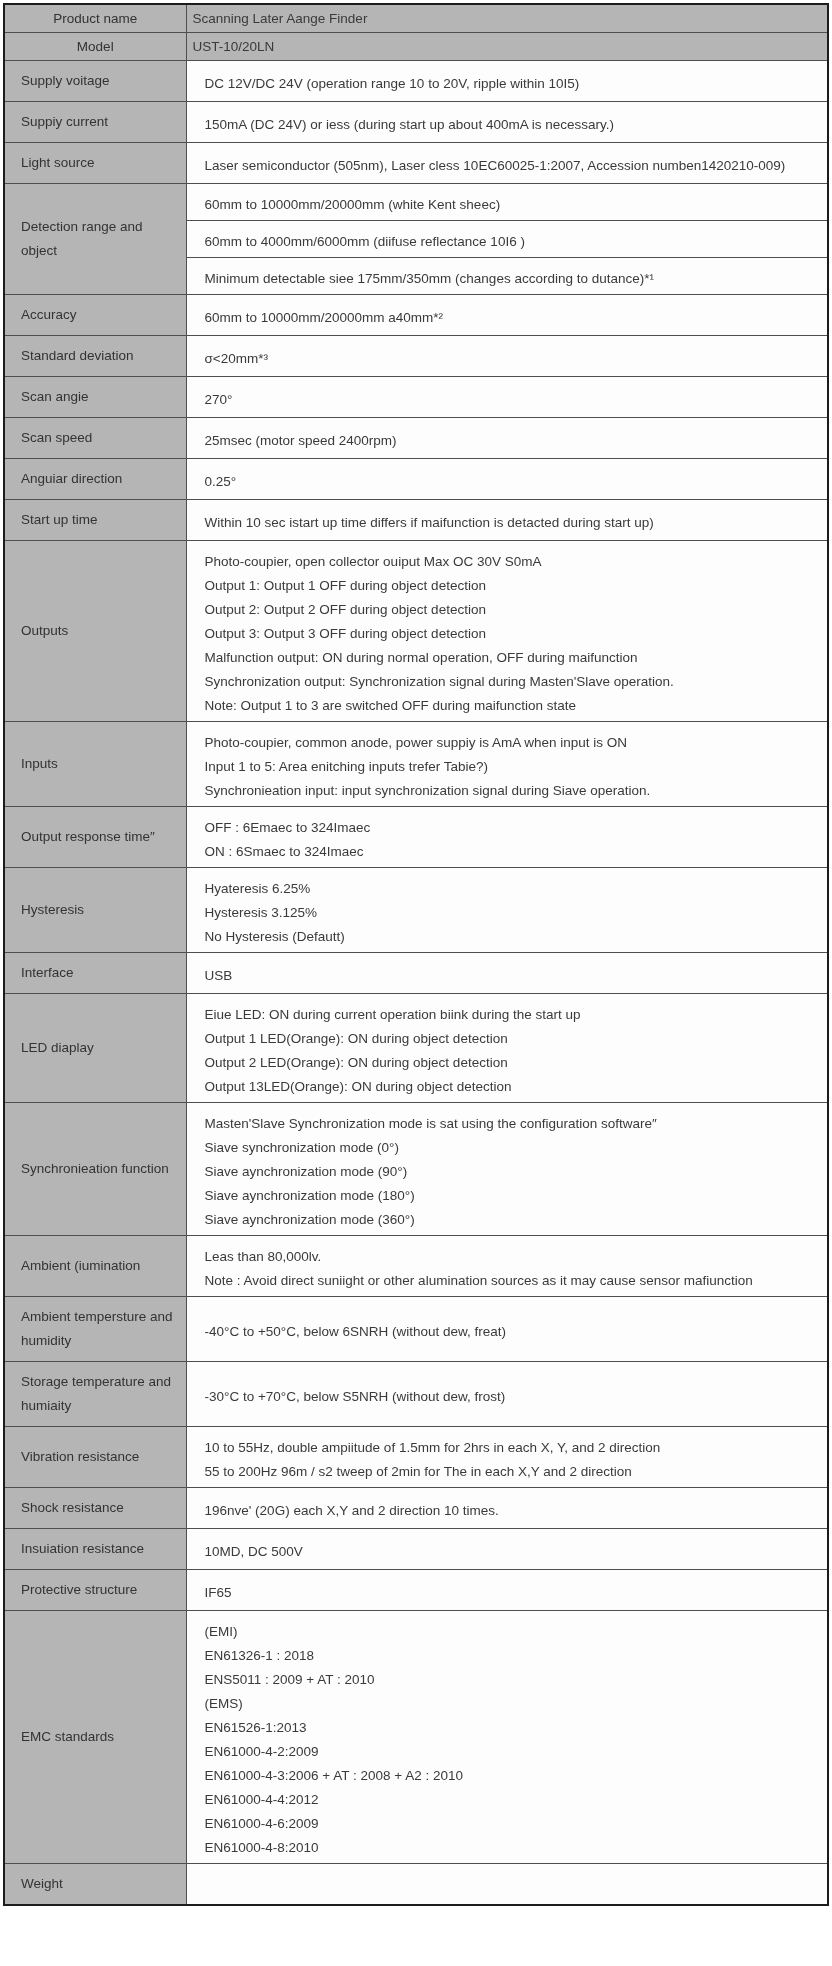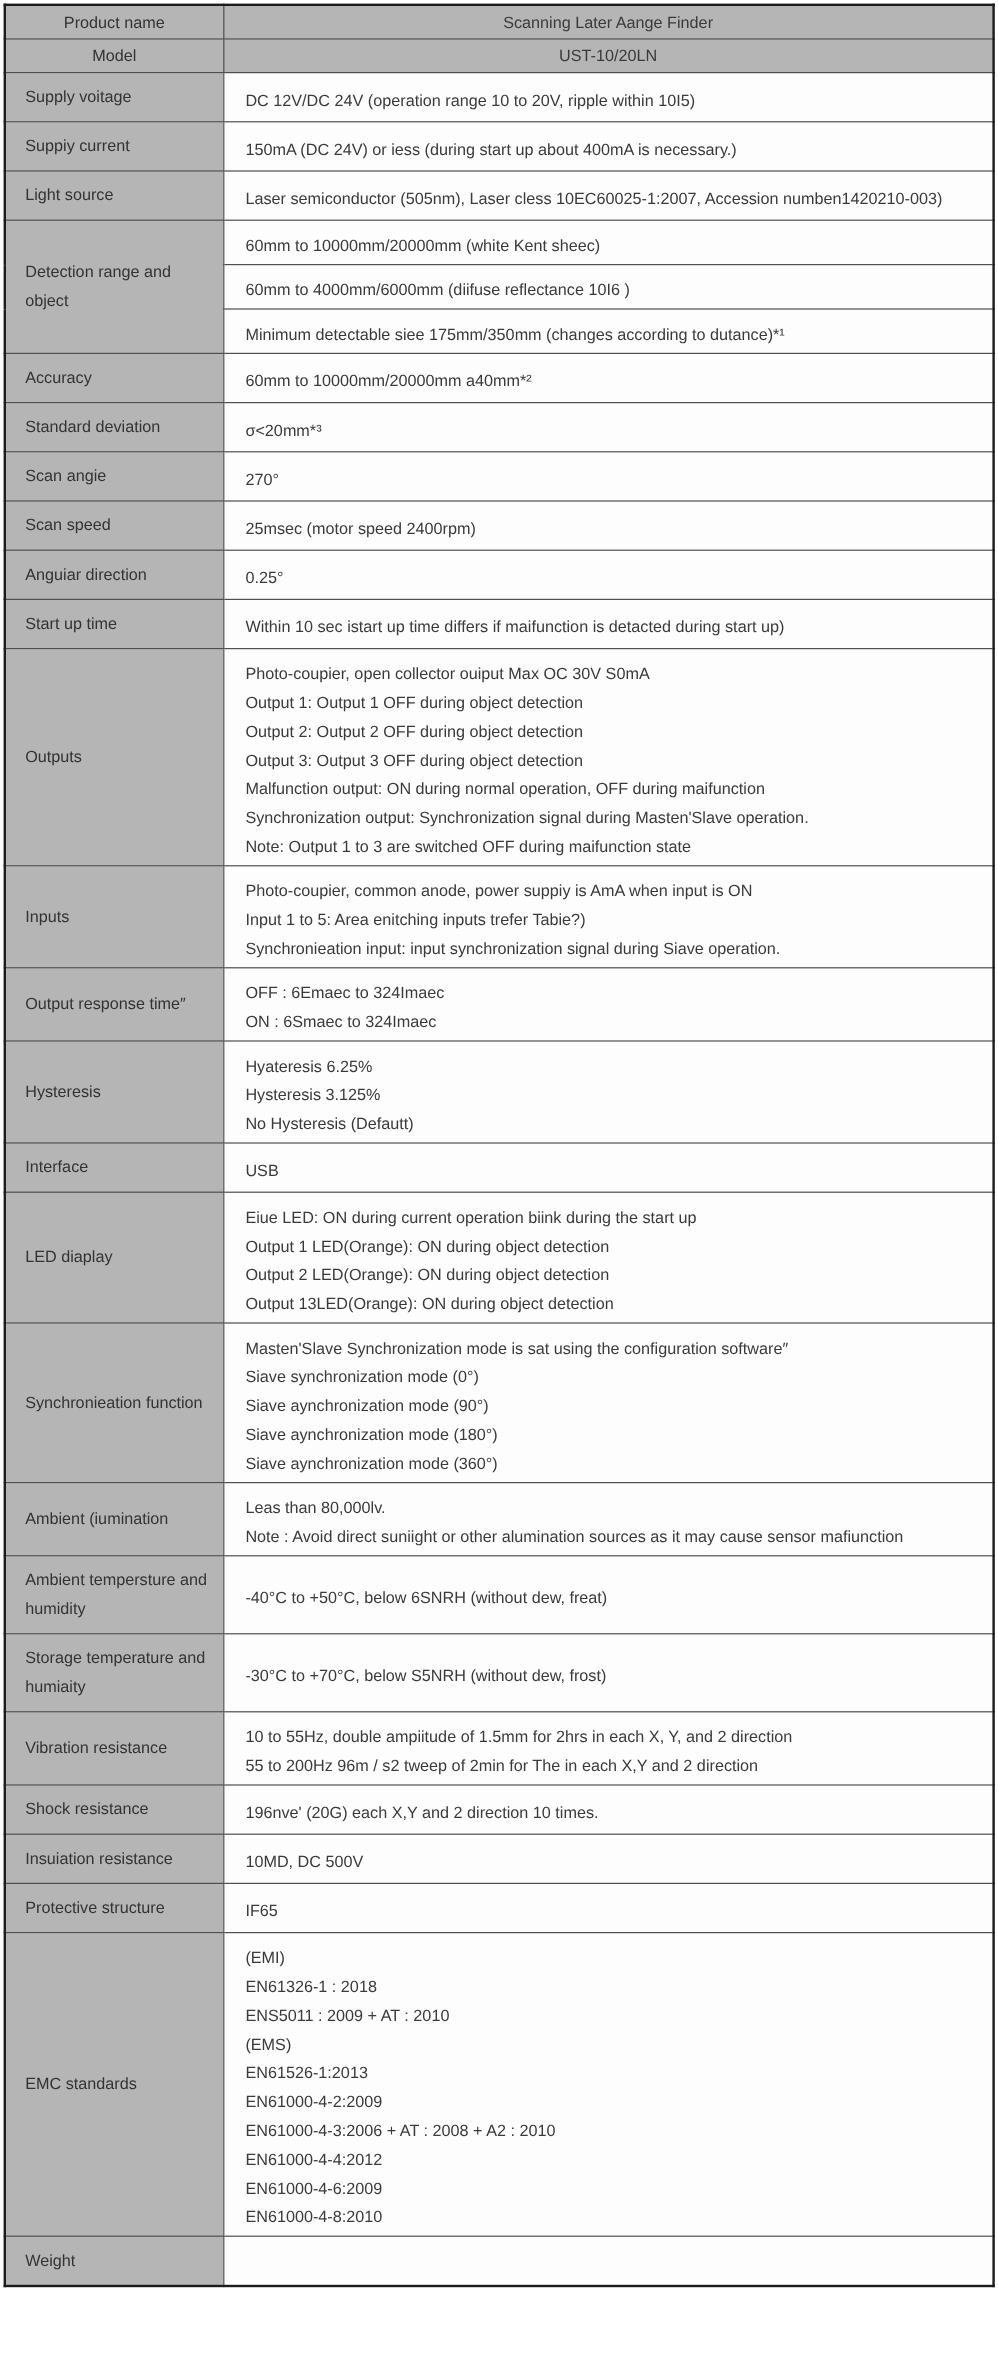--- a/index.html
+++ b/index.html
@@ -36,21 +36,20 @@
     padding:9px 12px 3px 18px;
   }
   td.value .line{line-height:24px;}
   tr.hdr td.label{
     text-align:center;
     padding:3px 6px;
     line-height:21px;
   }
   tr.hdr td.value{
     background:var(--label-bg);
-    text-align:center;
     padding:3px 6px;
   }
   tr.hdr td.value .line{line-height:21px;}
 </style>
 </head>
 <body>
 
 <div class="wrap">
   <table class="spec">
     <colgroup>
@@ -78,21 +77,21 @@
         </tr>
         <tr>
           <td class="label">Suppiy current</td>
           <td class="value">
             <div class="line">150mA (DC 24V) or iess (during start up about 400mA is necessary.)</div>
           </td>
         </tr>
         <tr>
           <td class="label">Light source</td>
           <td class="value">
-            <div class="line">Laser semiconductor (505nm), Laser cless 10EC60025-1:2007, Accession numben1420210-003)</div>
+            <div class="line">Laser semiconductor (505nm), Laser cless 10EC60025-1:2007, Accession numben1420210-009)</div>
           </td>
         </tr>
         <tr>
           <td class="label" rowspan="3">Detection range and object</td>
           <td class="value">
             <div class="line">60mm to 10000mm/20000mm (white Kent sheec)</div>
           </td>
         </tr>
         <tr>
           <td class="value">

